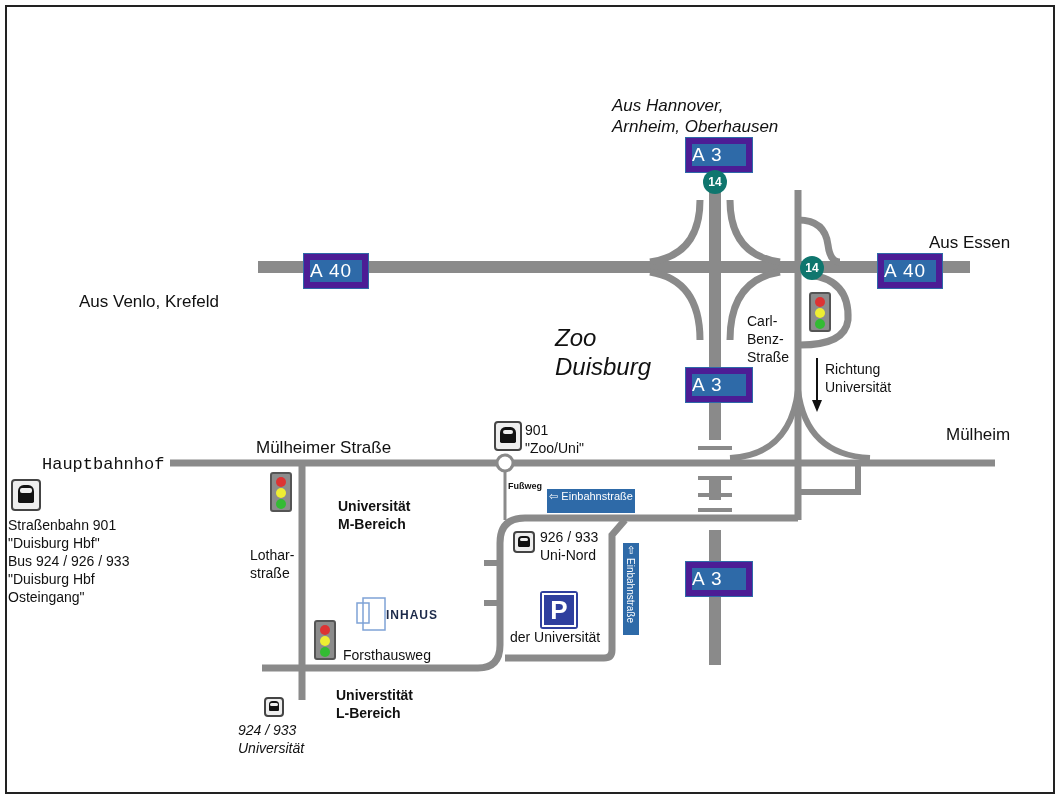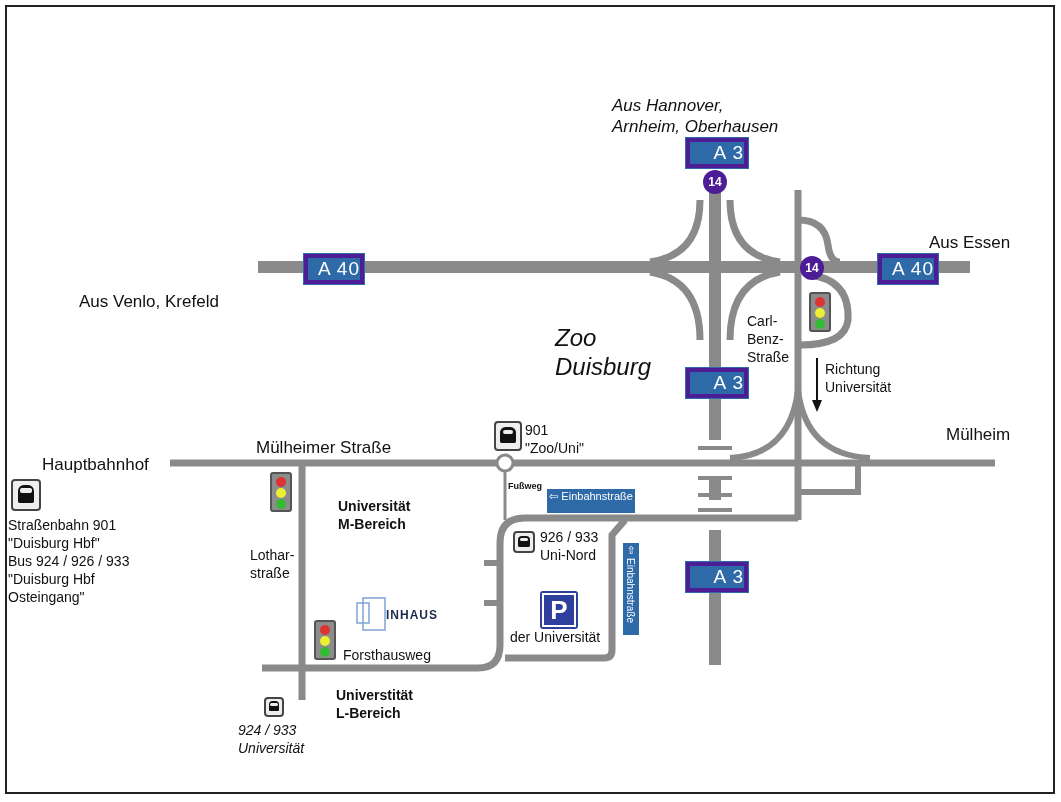--- a/index.html
+++ b/index.html
@@ -5,22 +5,22 @@
   html,body{margin:0;padding:0;background:#fff;}
   body{width:1061px;height:802px;position:relative;overflow:hidden;font-family:"Liberation Sans",sans-serif;}
   #frame{position:absolute;left:5px;top:5px;width:1050px;height:789px;border:2px solid #222;box-sizing:border-box;}
   svg{position:absolute;left:0;top:0;}
   .lbl{position:absolute;color:#111;font-size:17px;line-height:21px;white-space:nowrap;}
   .c{font-style:italic;}
   .sm{font-size:14px;line-height:18px;}
   .b{font-weight:bold;font-size:14px;line-height:18px;}
   .big{font-size:24px;line-height:29px;}
   .tiny{font-size:9px;font-weight:bold;}
-  .sign{position:absolute;background:#2e6aa8;color:#fff;border:4px solid #4c1d95;outline:1px solid #2e6aa8;font-size:19px;line-height:22px;text-align:right;letter-spacing:1px;}
-  .ex{position:absolute;width:24px;height:24px;border-radius:50%;background:#4c1d95;color:#fff;font-weight:bold;font-size:12px;line-height:24px;text-align:center;}
+  .sign{position:absolute;background:#2e6aa8;color:#fff;border:6px solid #4c1d95;outline:1px solid #2e6aa8;font-size:19px;line-height:22px;text-align:left;letter-spacing:1px;}
+  .ex{position:absolute;width:24px;height:24px;border-radius:50%;background:#0f766e;color:#fff;font-weight:bold;font-size:12px;line-height:24px;text-align:center;}
   .tl{position:absolute;width:22px;height:40px;background:#8c8c8c;border:2px solid #555;border-radius:3px;box-sizing:border-box;}
   .tl i{position:absolute;left:4px;width:10px;height:10px;border-radius:50%;}
   .bus{position:absolute;border:2px solid #444;border-radius:4px;background:#eee;box-sizing:border-box;}
   .bus b{position:absolute;left:18%;right:18%;top:15%;bottom:22%;background:#111;border-radius:35% 35% 10% 10%;}
   .bus b::after{content:"";position:absolute;left:15%;right:15%;top:18%;height:25%;background:#eee;border-radius:2px;}
   .oneway{position:absolute;background:#2e6aa8;color:#fff;font-size:11px;line-height:15px;text-align:center;}
   .park{position:absolute;width:38px;height:38px;background:#2f3f9e;border-radius:3px;box-sizing:border-box;border:2px solid #2f3f9e;}
   .park span{display:block;width:34px;height:34px;border:2px solid #fff;box-sizing:border-box;color:#fff;font-size:26px;font-weight:bold;line-height:30px;text-align:center;}
 </style>
 </head>
@@ -139,21 +139,21 @@
     <div>Carl-</div>
     <div>Benz-</div>
     <div>Straße</div>
   </div>
 <div class="lbl sm" style="left:825px;top:360px;">
     <div>Richtung</div>
     <div>Universität</div>
   </div>
 <div class="lbl" style="left:946px;top:424px;">Mülheim</div>
 <div class="lbl" style="left:256px;top:437px;">Mülheimer Straße</div>
-<div class="lbl" style="left:42px;top:454px;">Hauptbahnhof</div>
+<div class="lbl" style="left:42px;top:454px;font-family:Liberation Mono, monospace;">Hauptbahnhof</div>
 <div class="lbl sm" style="left:525px;top:421px;">
     <div>901</div>
     <div>"Zoo/Uni"</div>
   </div>
 <div class="lbl tiny" style="left:508px;top:476px;">Fußweg</div>
 <div class="lbl b" style="left:338px;top:497px;">
     <div>Universität</div>
     <div>M-Bereich</div>
   </div>
 <div class="lbl sm" style="left:250px;top:546px;">

